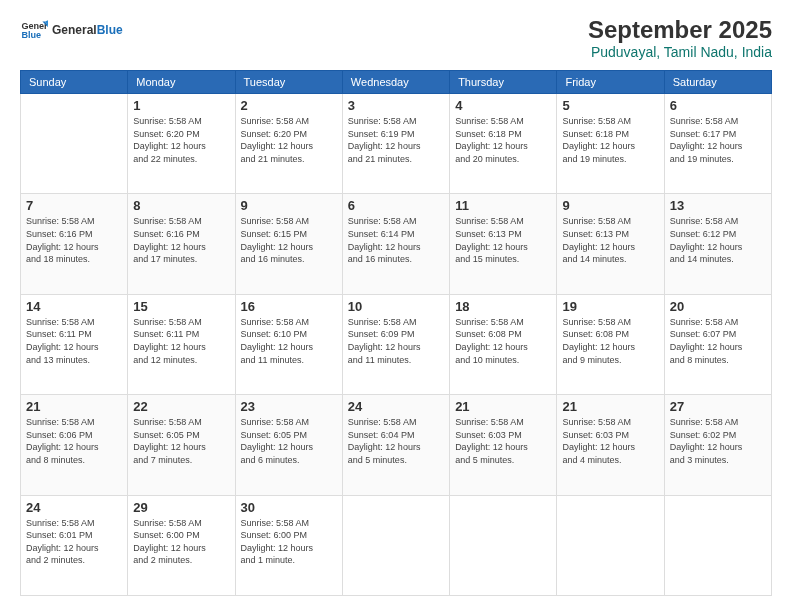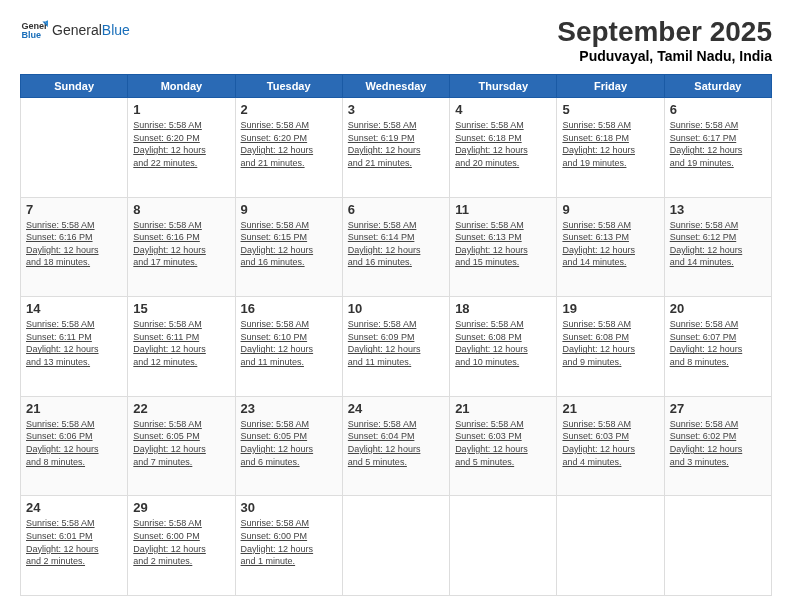--- a/index.html
+++ b/index.html
@@ -29,43 +29,42 @@
     }
     .logo-icon {
       width: 28px;
       height: 28px;
       margin-right: 4px;
     }
     .title-block {
       text-align: right;
     }
     .month-title {
-      font-size: 28px;
+      font-size: 24px;
       font-weight: bold;
       color: #333;
     }
     .location {
       font-size: 14px;
-      color: #000000;
-      font-weight: bold;
+      color: #0f766e;
     }
     .calendar {
       flex: 1;
       border: 1px solid #ccc;
       border-collapse: collapse;
       width: 100%;
       table-layout: fixed;
     }
     .calendar th {
       background: #2a6ab5;
       color: #fff;
       font-size: 11px;
-      font-weight: bold;
-      padding: 5px 0;
-      text-align: center;
+      font-weight: normal;
+      padding: 5px 8px;
+      text-align: left;
       border: 1px solid #1a5aa5;
     }
     .calendar td {
       vertical-align: top;
       padding: 4px 5px;
       border: 1px solid #ddd;
       font-size: 9.5px;
       color: #333;
       height: 82px;
       width: calc(100% / 7);
@@ -74,21 +73,20 @@
       font-size: 13px;
       font-weight: bold;
       color: #333;
       display: block;
       margin-bottom: 2px;
     }
     .day-info {
       font-size: 9px;
       color: #444;
       line-height: 1.4;
-      text-decoration: underline;
     }
     .empty-cell {
       background: #f9f9f9;
     }
     tr:nth-child(even) td {
       background: #fafafa;
     }
     tr:nth-child(odd) td {
       background: #fff;
     }
@@ -102,21 +100,21 @@
 <div class="page">
   <div class="header">
     <div class="logo">
       <svg class="logo-icon" viewBox="0 0 40 40">
         <text x="2" y="18" font-size="13" font-weight="bold" fill="#333">General</text>
         <text x="2" y="32" font-size="13" font-weight="bold" fill="#1a6fba">Blue</text>
         <polygon points="32,8 40,16 36,8" fill="#1a6fba"></polygon>
         <polygon points="36,8 44,4 40,16" fill="#2a8ad4"></polygon>
       </svg>
       <div>
-        <div style="font-size:14px;font-weight:normal;color:#333;text-align:center;">General<span style="color:#1a6fba;">Blue</span></div>
+        <div style="font-size:12px;font-weight:bold;color:#333;text-align:center;">General<span style="color:#1a6fba;">Blue</span></div>
       </div>
     </div>
     <div class="title-block">
       <div class="month-title">September 2025</div>
       <div class="location">Puduvayal, Tamil Nadu, India</div>
     </div>
   </div>
 
   <table class="calendar">
     <thead>

